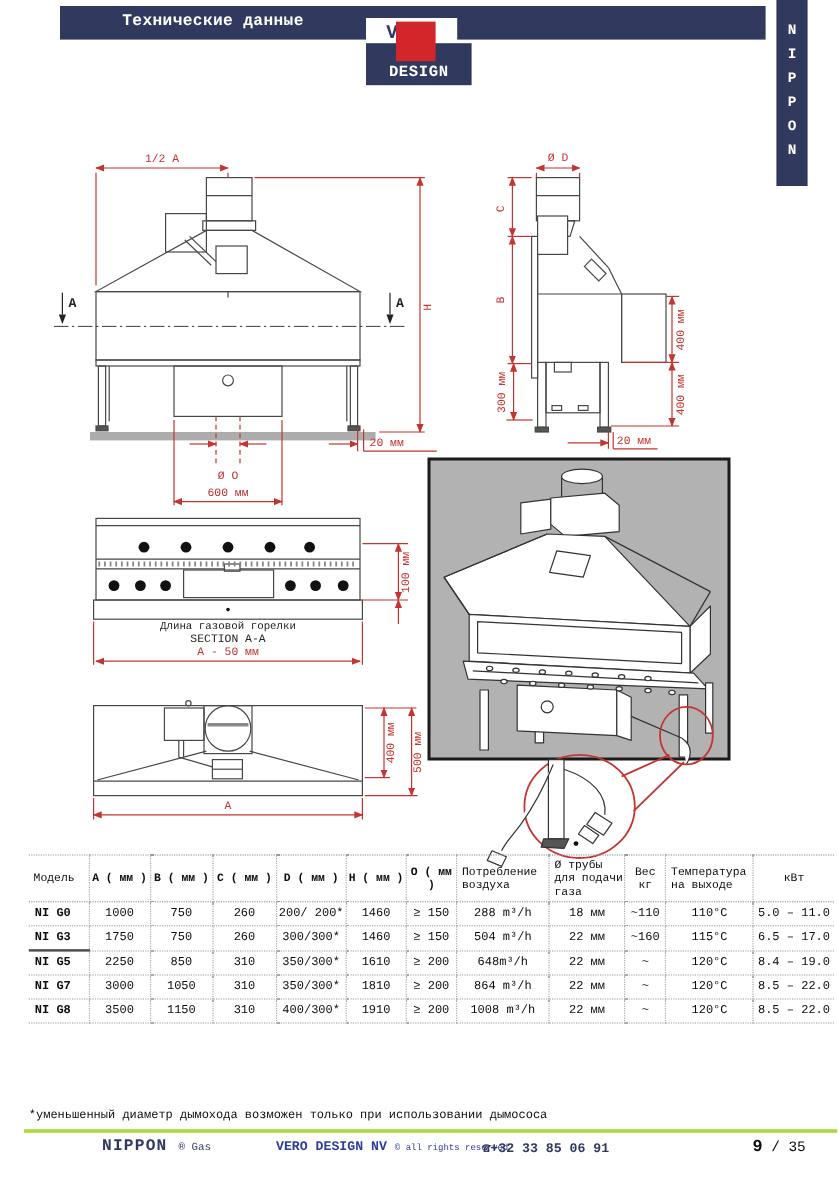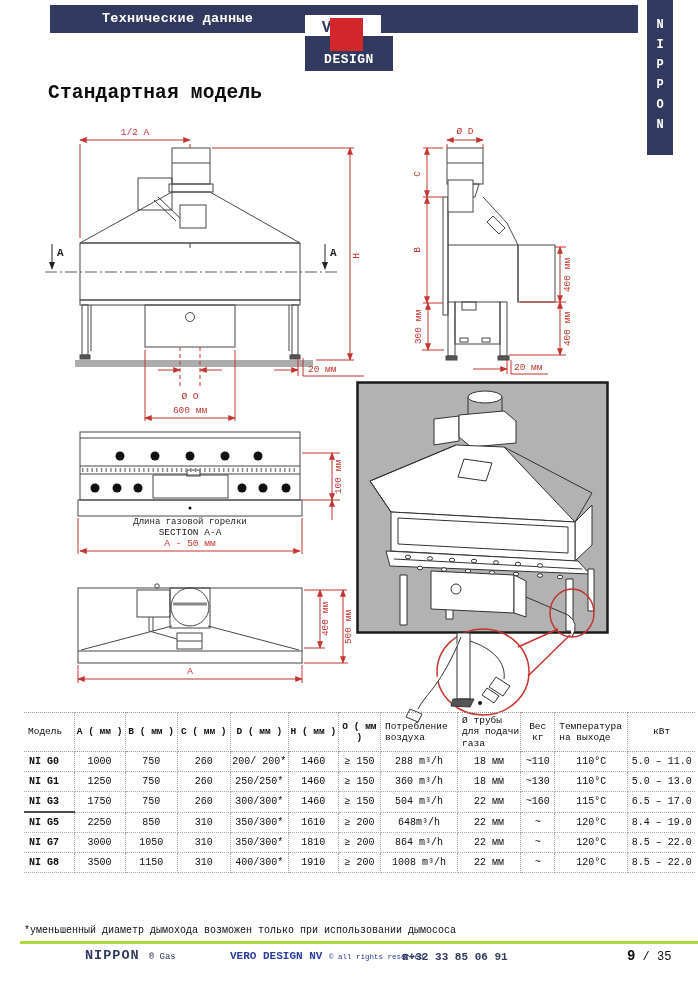--- a/index.html
+++ b/index.html
@@ -81,21 +81,20 @@
   <div class="tab tab-left">Технические данные</div>
   <div class="logo">
     <div class="logo-top"><span>VERO</span></div>
     <div class="logo-bottom"><span>DESIGN</span></div>
     <div class="logo-red"></div>
   </div>
   <div class="vbar">
     <div class="vbar-text">NIPPON</div>
   </div>
 
-  <div class="title">Стандартная модель</div>
 
   <svg class="drw" style="left:30px;top:118px" width="340" height="312" viewBox="0 0 340 312">
     <g class="ln">
       <rect x="142" y="30" width="38" height="36"></rect>
         <line x1="142" y1="45" x2="180" y2="45"></line>
       <rect x="139" y="66" width="44" height="8"></rect>
       <rect x="108" y="60" width="34" height="32"></rect>
       <polygon points="142,74 180,74 270,125 50,125"></polygon>
       <line x1="128" y1="79" x2="150" y2="100"></line>
         <line x1="124" y1="82" x2="146" y2="103"></line>
@@ -374,34 +373,20 @@
           <td>200/ 200*</td>
           <td>1460</td>
           <td>≥ 150</td>
           <td>288 m³/h</td>
           <td>18 мм</td>
           <td>~110</td>
           <td>110°C</td>
           <td>5.0 – 11.0</td>
         </tr>
         <tr>
-          <td class="model">NI G1</td>
-          <td>1250</td>
-          <td>750</td>
-          <td>260</td>
-          <td>250/250*</td>
-          <td>1460</td>
-          <td>≥ 150</td>
-          <td>360 m³/h</td>
-          <td>18 мм</td>
-          <td>~130</td>
-          <td>110°C</td>
-          <td>5.0 – 13.0</td>
-        </tr>
-        <tr>
           <td class="model">NI G3</td>
           <td>1750</td>
           <td>750</td>
           <td>260</td>
           <td>300/300*</td>
           <td>1460</td>
           <td>≥ 150</td>
           <td>504 m³/h</td>
           <td>22 мм</td>
           <td>~160</td>

